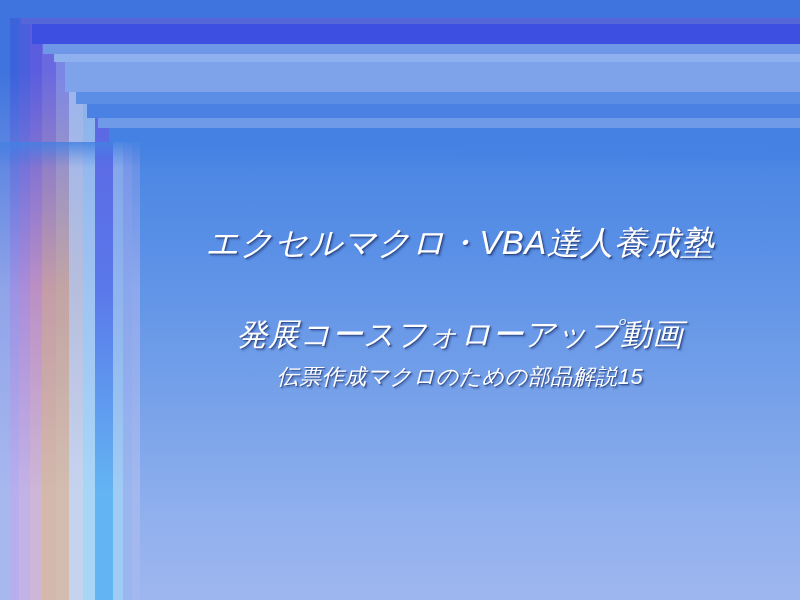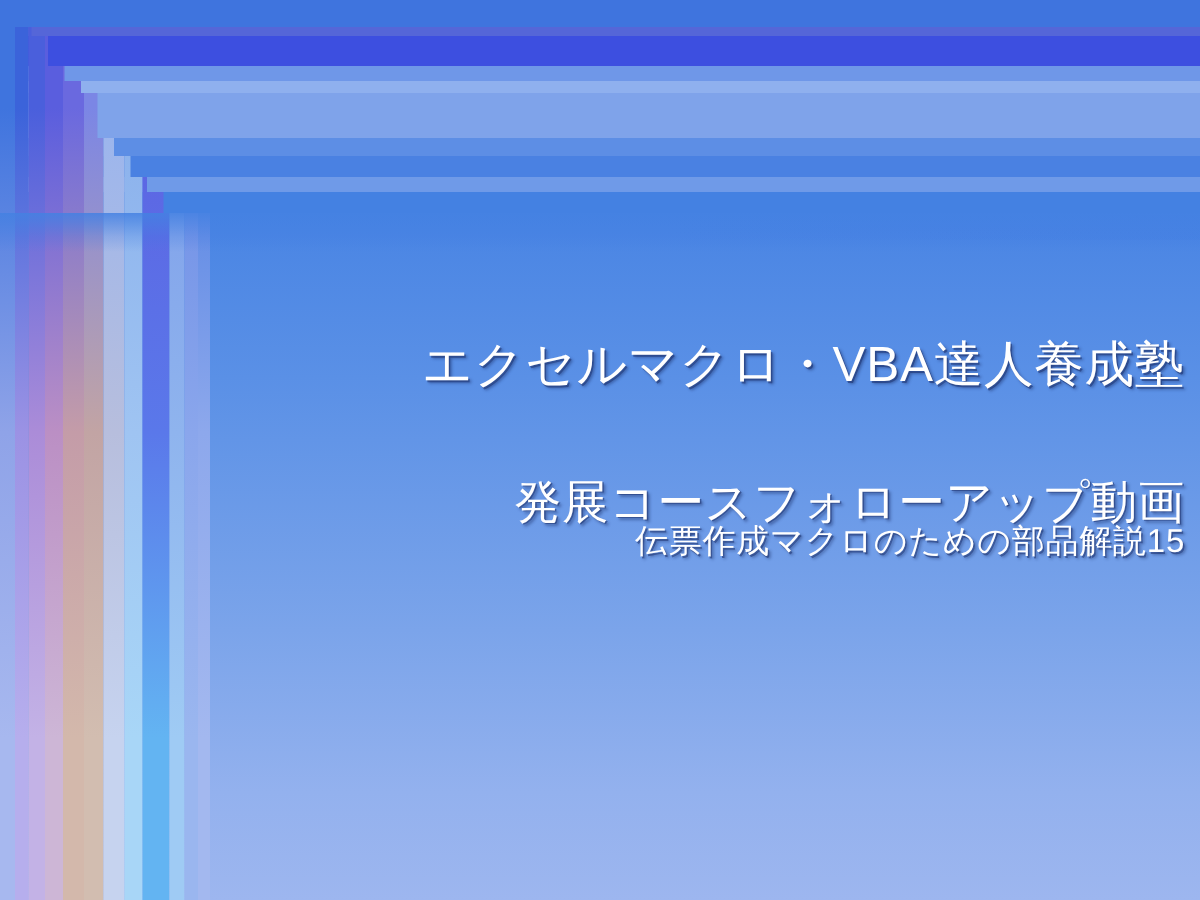--- a/index.html
+++ b/index.html
@@ -53,23 +53,24 @@
 
   
   .text-area {
     position: absolute;
     left: 130px;
     top: 0;
     width: 660px;
     height: 456px;
     display: flex;
     flex-direction: column;
-    align-items: flex-end;
+    align-items: center;
     justify-content: flex-start;
     pointer-events: none;
+    font-style: italic;
   }
 
   .title-line {
     color: #ffffff;
     text-align: center;
     white-space: nowrap;
     text-shadow:
        1px 1px 0px rgba(30,50,110,0.55),
        2px 2px 2px rgba(20,35,90,0.42);
     letter-spacing: 0.5px;
@@ -85,20 +86,21 @@
   .line-sub {
     font-size: 31px;
     font-weight: 400;
     margin-top: 60px;
     line-height: 1.0;
   }
 
   .line-small {
     font-size: 22px;
     font-weight: 400;
+    margin-top: 16px;
     line-height: 1.0;
   }
 </style>
 </head>
 <body>
 
 <div id="slide">
 
   <div class="bg-base"></div>
 

